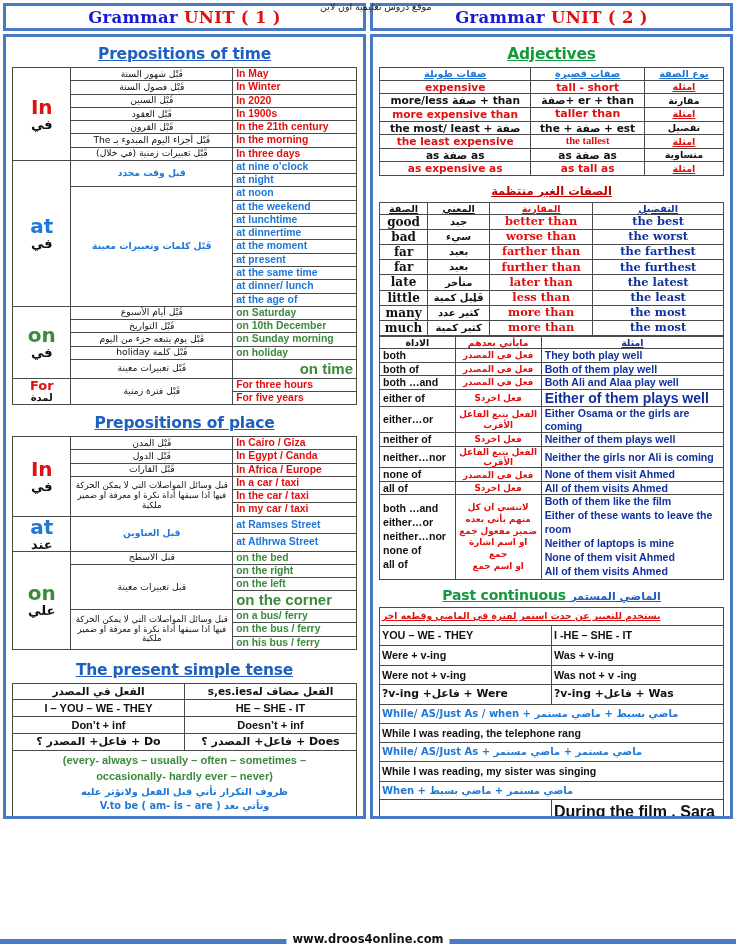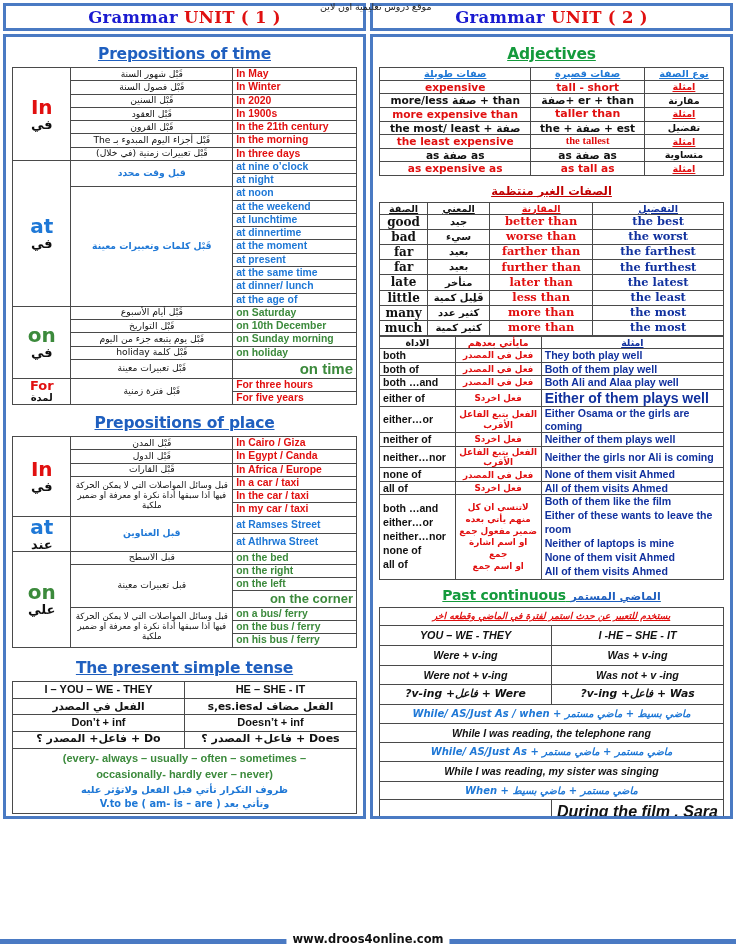--- a/index.html
+++ b/index.html
@@ -105,21 +105,21 @@
   }
   .prep-key .arw{display:block;font-size:13px;color:#111;font-weight:bold;margin-top:1px;}
   .prep-key.small{font-size:13px;}
   .prep-key.small .arw{font-size:10px;}
   .serif{font-family:"DejaVu Serif","Liberation Serif",serif;}
   
   .ps td{font-size:11px;font-weight:bold;text-align:center;padding:1.5px 2px;}
   .ps .note{font-size:10.5px;}
   .ps .adv{font-size:11px;line-height:1.45;padding:2px;}
   
-  .pc td{font-size:10.8px;font-weight:bold;text-align:center;padding:3px 2px;font-style:italic;}
+  .pc td{font-size:10.8px;font-weight:bold;text-align:left;padding:3px 2px;}
   
   .footer{
     position:absolute;bottom:0;left:0;right:0;
     height:22px;
   }
   .footer .bar{
     position:absolute;left:0;right:0;top:9px;height:5px;background:#4a7ac3;
   }
   .footer .url{
     position:absolute;left:50%;transform:translateX(-50%);top:2px;
@@ -301,21 +301,21 @@
                 <td class="l b" style="color: rgb(60, 138, 60); font-size: 10.4px;">on the bed</td>
               </tr>
               <tr>
                 <td class="ar c black mini2" rowspan="3">قبل تعبيرات معينة</td>
                 <td class="l b" style="color: rgb(60, 138, 60); font-size: 10.4px;">on the right</td>
               </tr>
               <tr>
                 <td class="l b" style="color: rgb(60, 138, 60); font-size: 10.4px;">on the left</td>
               </tr>
               <tr>
-                <td class="l b" style="color: rgb(60, 138, 60); font-size: 13px; text-align: right;">on the corner</td>
+                <td class="l b" style="color: rgb(60, 138, 60); font-size: 15px;">on the corner</td>
               </tr>
               <tr>
                 <td class="ar c black mini" rowspan="3">قبل وسائل المواصلات التي لا يمكن الحركة فيها اذا سبقها أداة نكرة او معرفة او ضمير ملكية</td>
                 <td class="l b" style="color: rgb(60, 138, 60); font-size: 10.4px;">on a bus/ ferry</td>
               </tr>
               <tr>
                 <td class="l b" style="color: rgb(60, 138, 60); font-size: 10.4px;">on the bus / ferry</td>
               </tr>
               <tr>
                 <td class="l b" style="color: rgb(60, 138, 60); font-size: 10.4px;">on his bus / ferry</td>
@@ -324,26 +324,26 @@
         </table>
 
         <h2 class="sec" style="margin-top:11px">The present simple tense</h2>
         <table class="grid ps">
           <colgroup>
               <col style="width:50%">
               <col style="width:50%">
             </colgroup>
           <tbody>
             <tr>
+              <td class="ar black note">الفعل في المصدر</td>
+              <td class="ar black note">الفعل مضاف لهs,es.ies</td>
+            </tr>
+            <tr>
               <td class="black">I – YOU – WE - THEY</td>
               <td class="black">HE – SHE - IT</td>
-            </tr>
-            <tr>
-              <td class="ar black note">الفعل في المصدر</td>
-              <td class="ar black note">الفعل مضاف لهs,es.ies</td>
             </tr>
             <tr>
               <td class="black">Don’t + inf</td>
               <td class="black">Doesn’t + inf</td>
             </tr>
             <tr>
               <td class="ar black">Do + فاعل+ المصدر ؟</td>
               <td class="ar black">Does + فاعل+ المصدر ؟</td>
             </tr>
             <tr>

